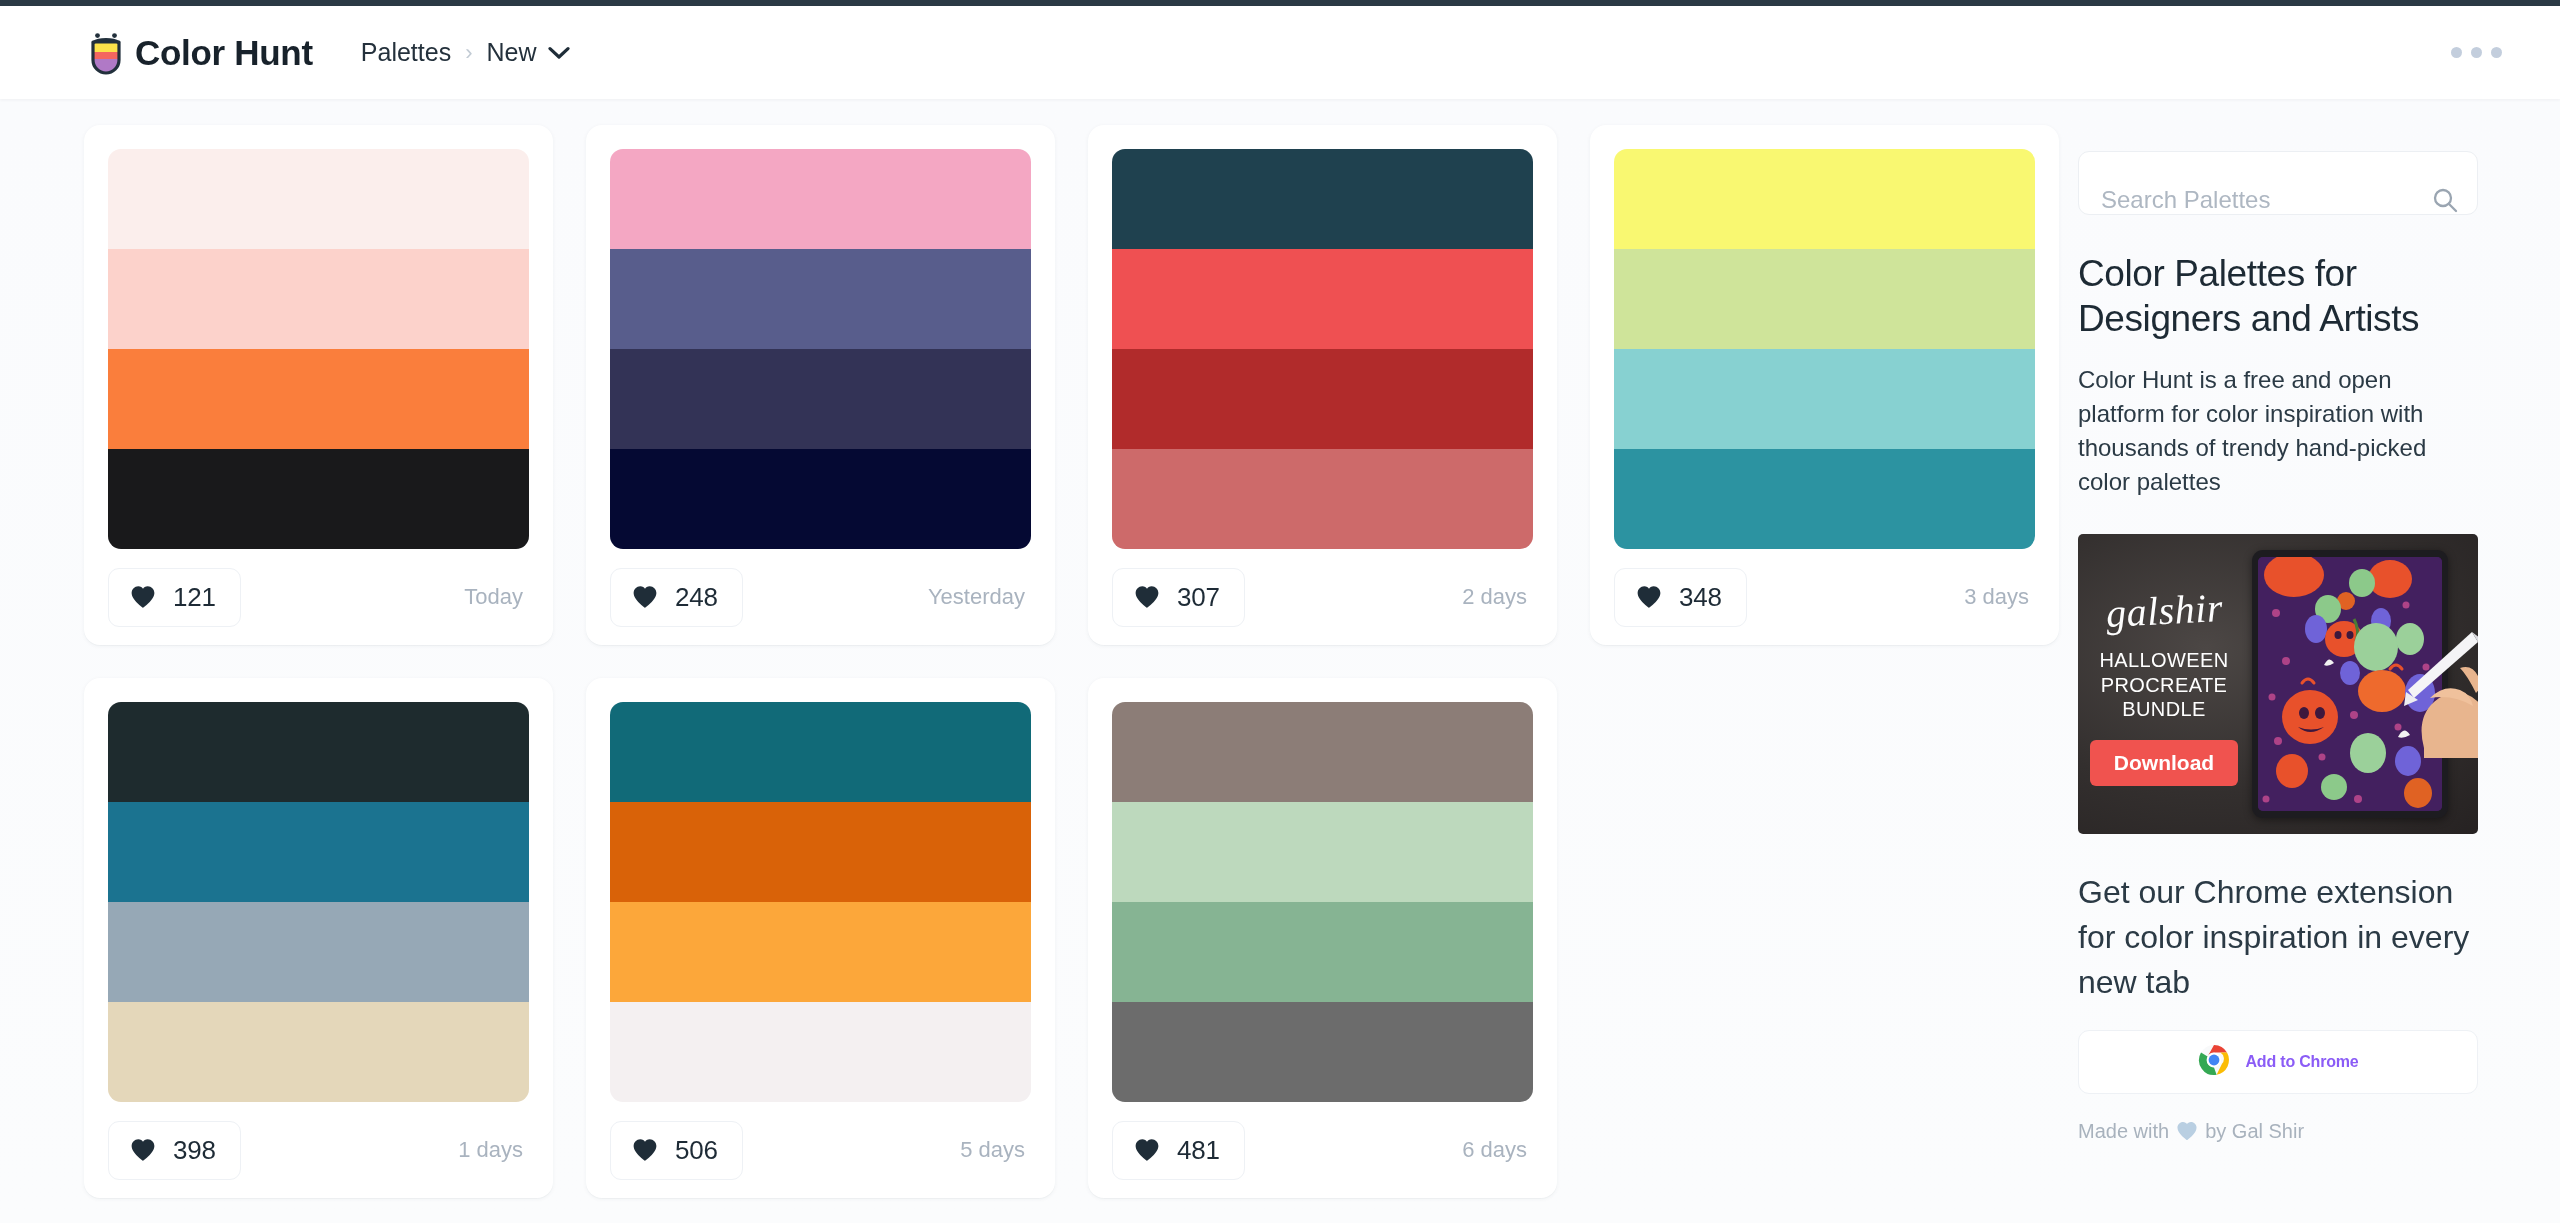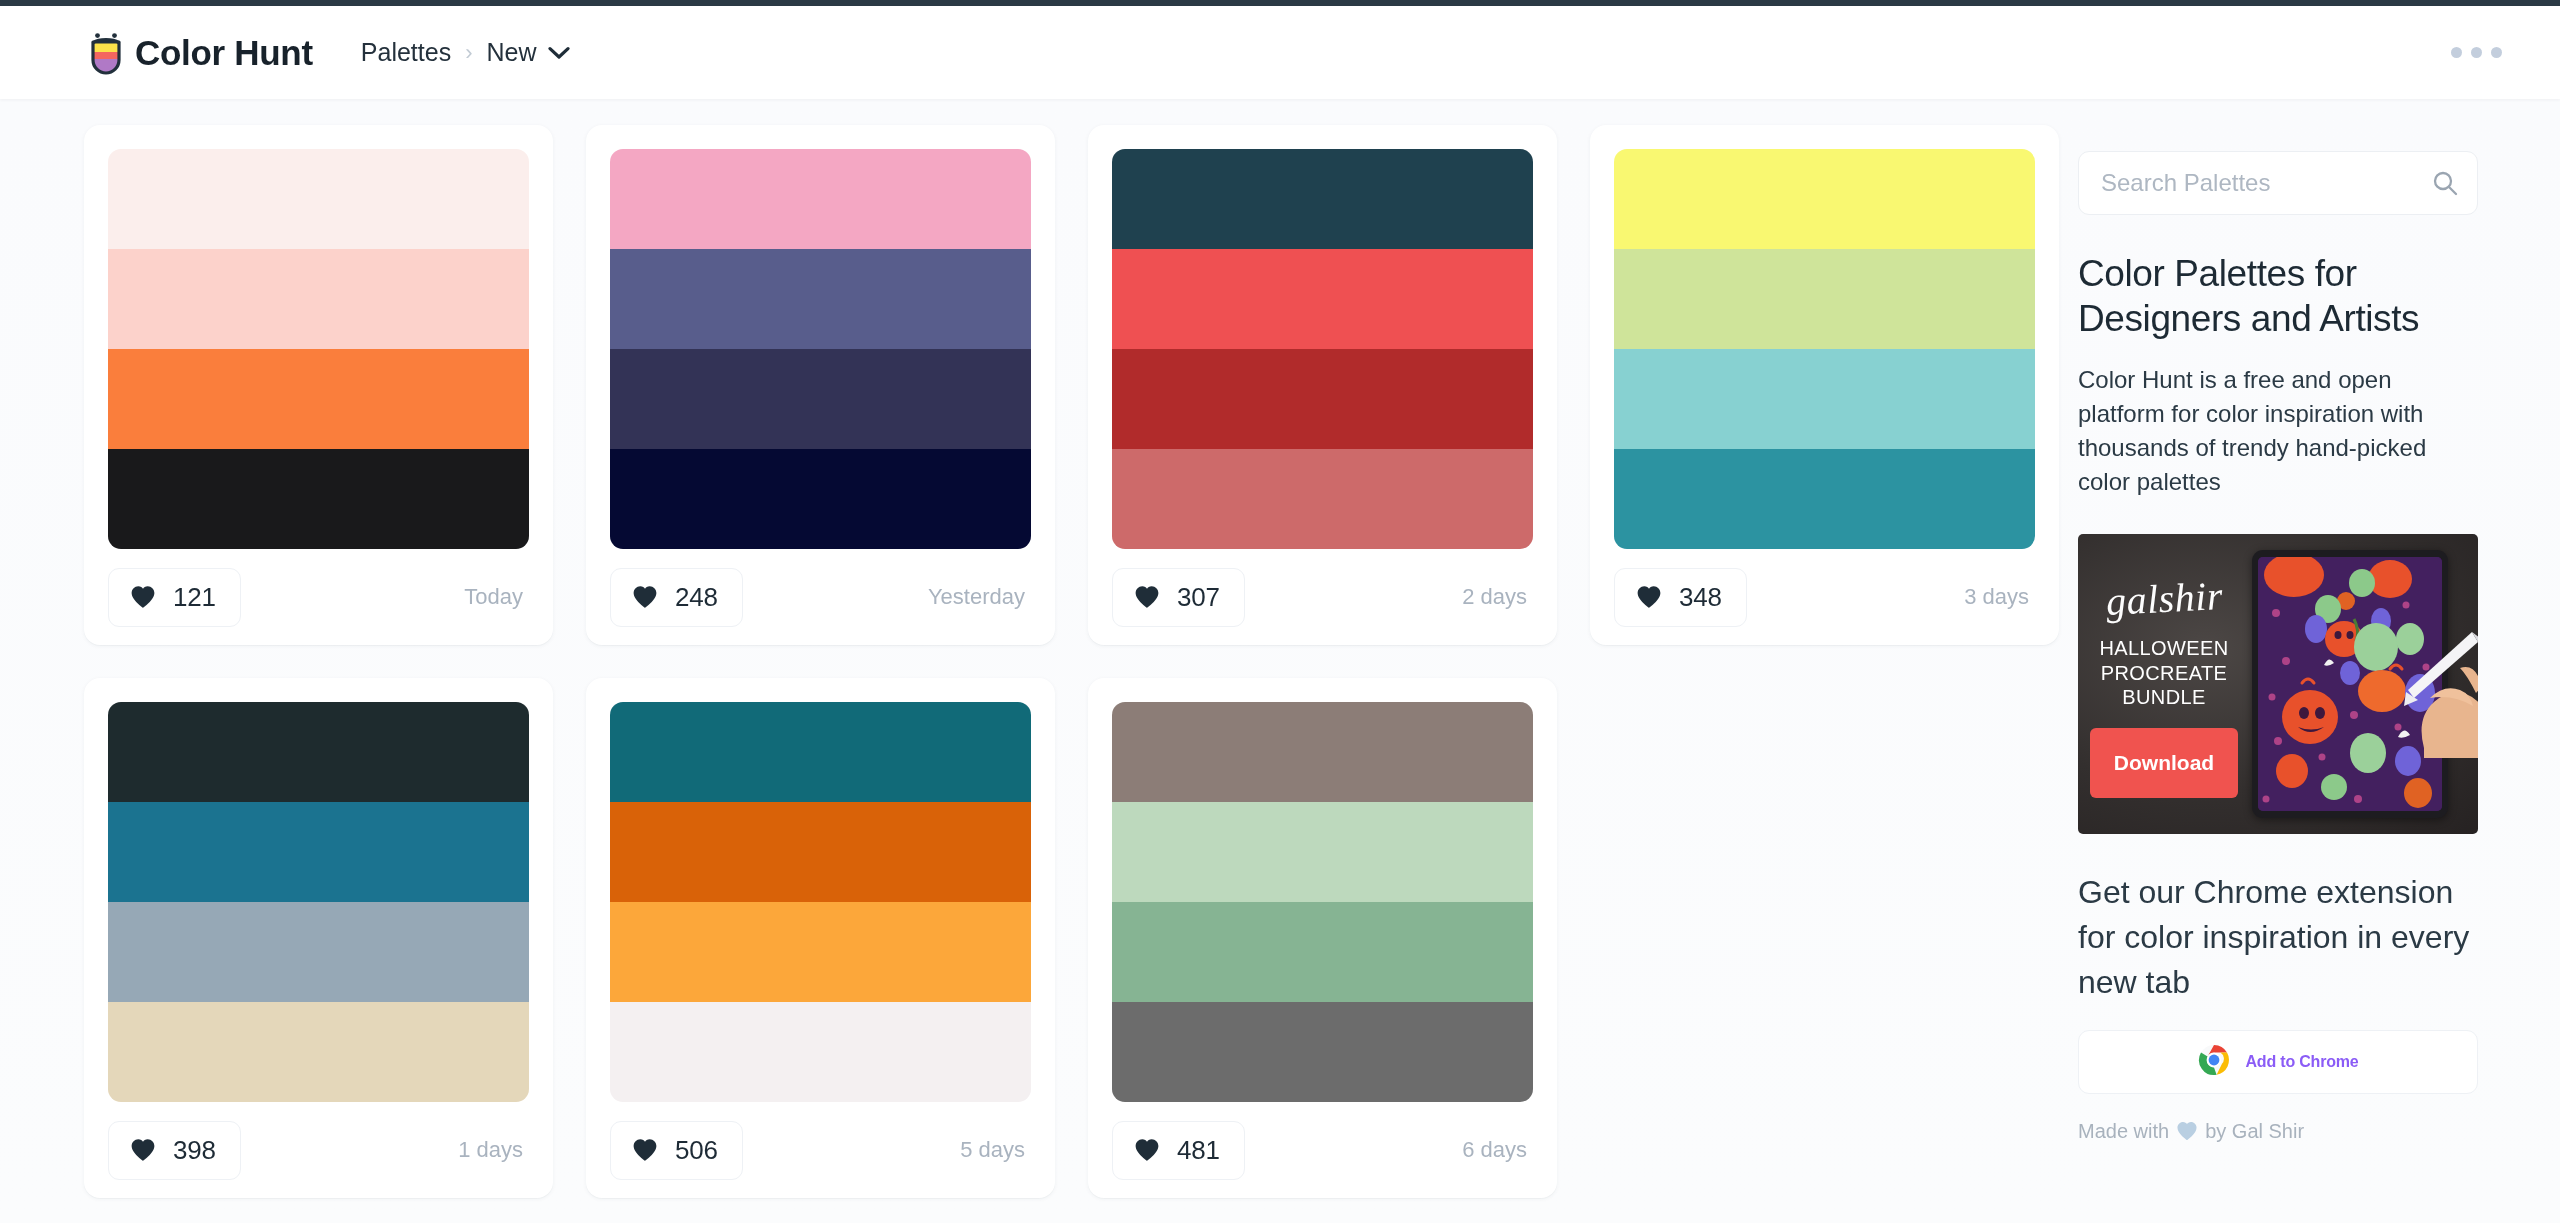--- a/index.html
+++ b/index.html
@@ -200,21 +200,21 @@
     padding-top: 26px;
   }
 
   #search-box {
     width: 400px;
     height: 64px;
     border: 1px solid #eceff3;
     border-radius: 11px;
     background: #fff;
     display: flex;
-    align-items: center;
+    align-items: flex-end;
     padding: 0 18px 0 22px;
     margin-bottom: 36px;
   }
 
   #search-input {
     flex: 1;
     border: none;
     outline: none;
     font-family: "Liberation Sans", sans-serif;
     font-size: 24px;
@@ -285,21 +285,21 @@
     margin-bottom: 18px;
   }
 
   .ad-btn {
     background: #f0534f;
     color: #fff;
     font-size: 21px;
     font-weight: 700;
     border: none;
     border-radius: 6px;
-    padding: 23px 24px;
+    padding: 11px 24px;
     cursor: pointer;
     font-family: "Liberation Sans", sans-serif;
   }
 
   .ad-right {
     position: absolute;
     right: 4px; top: 16px;
     width: 222px;
     height: 270px;
   }

